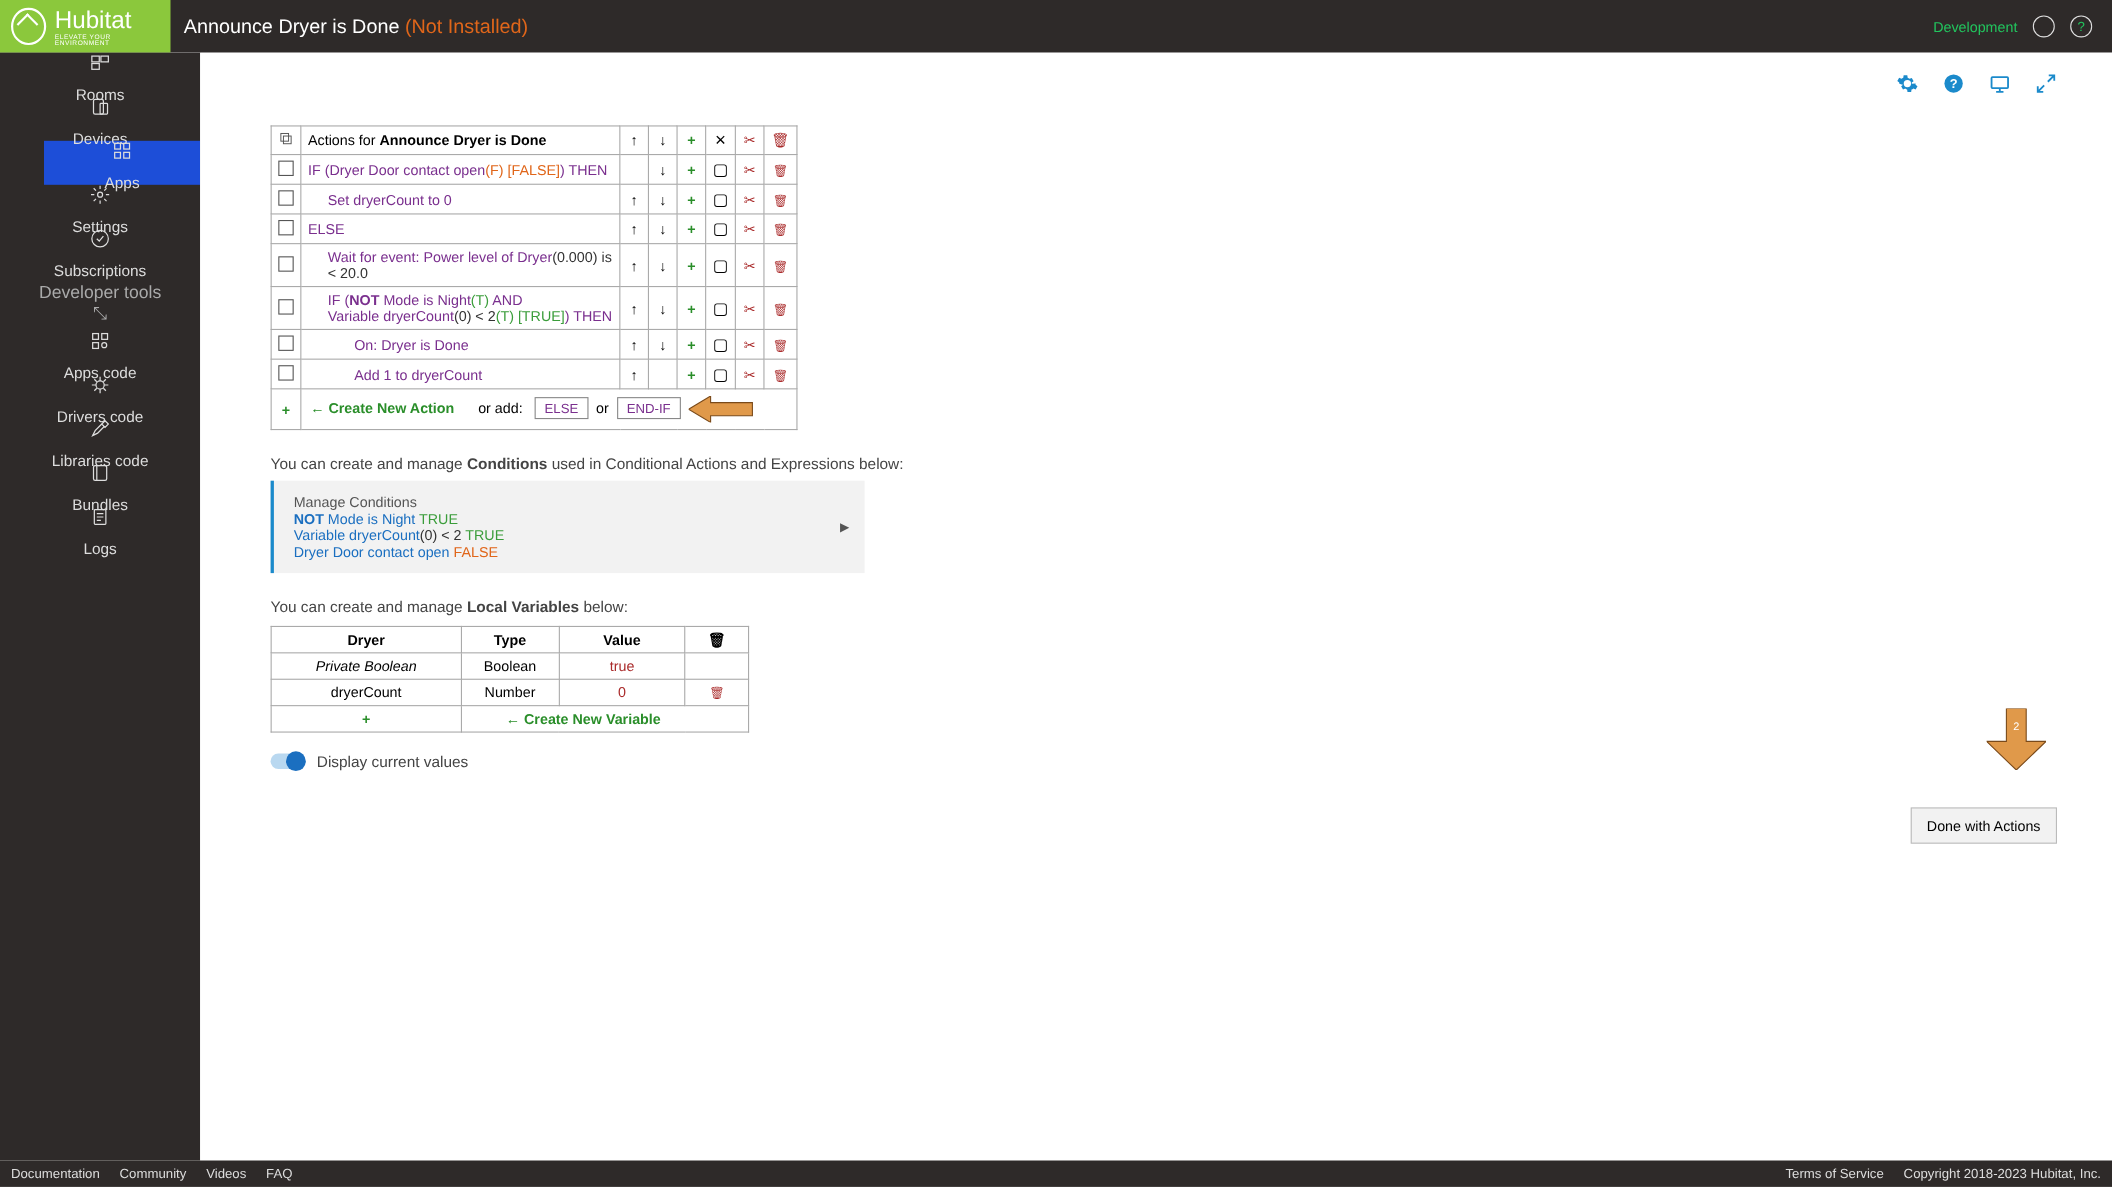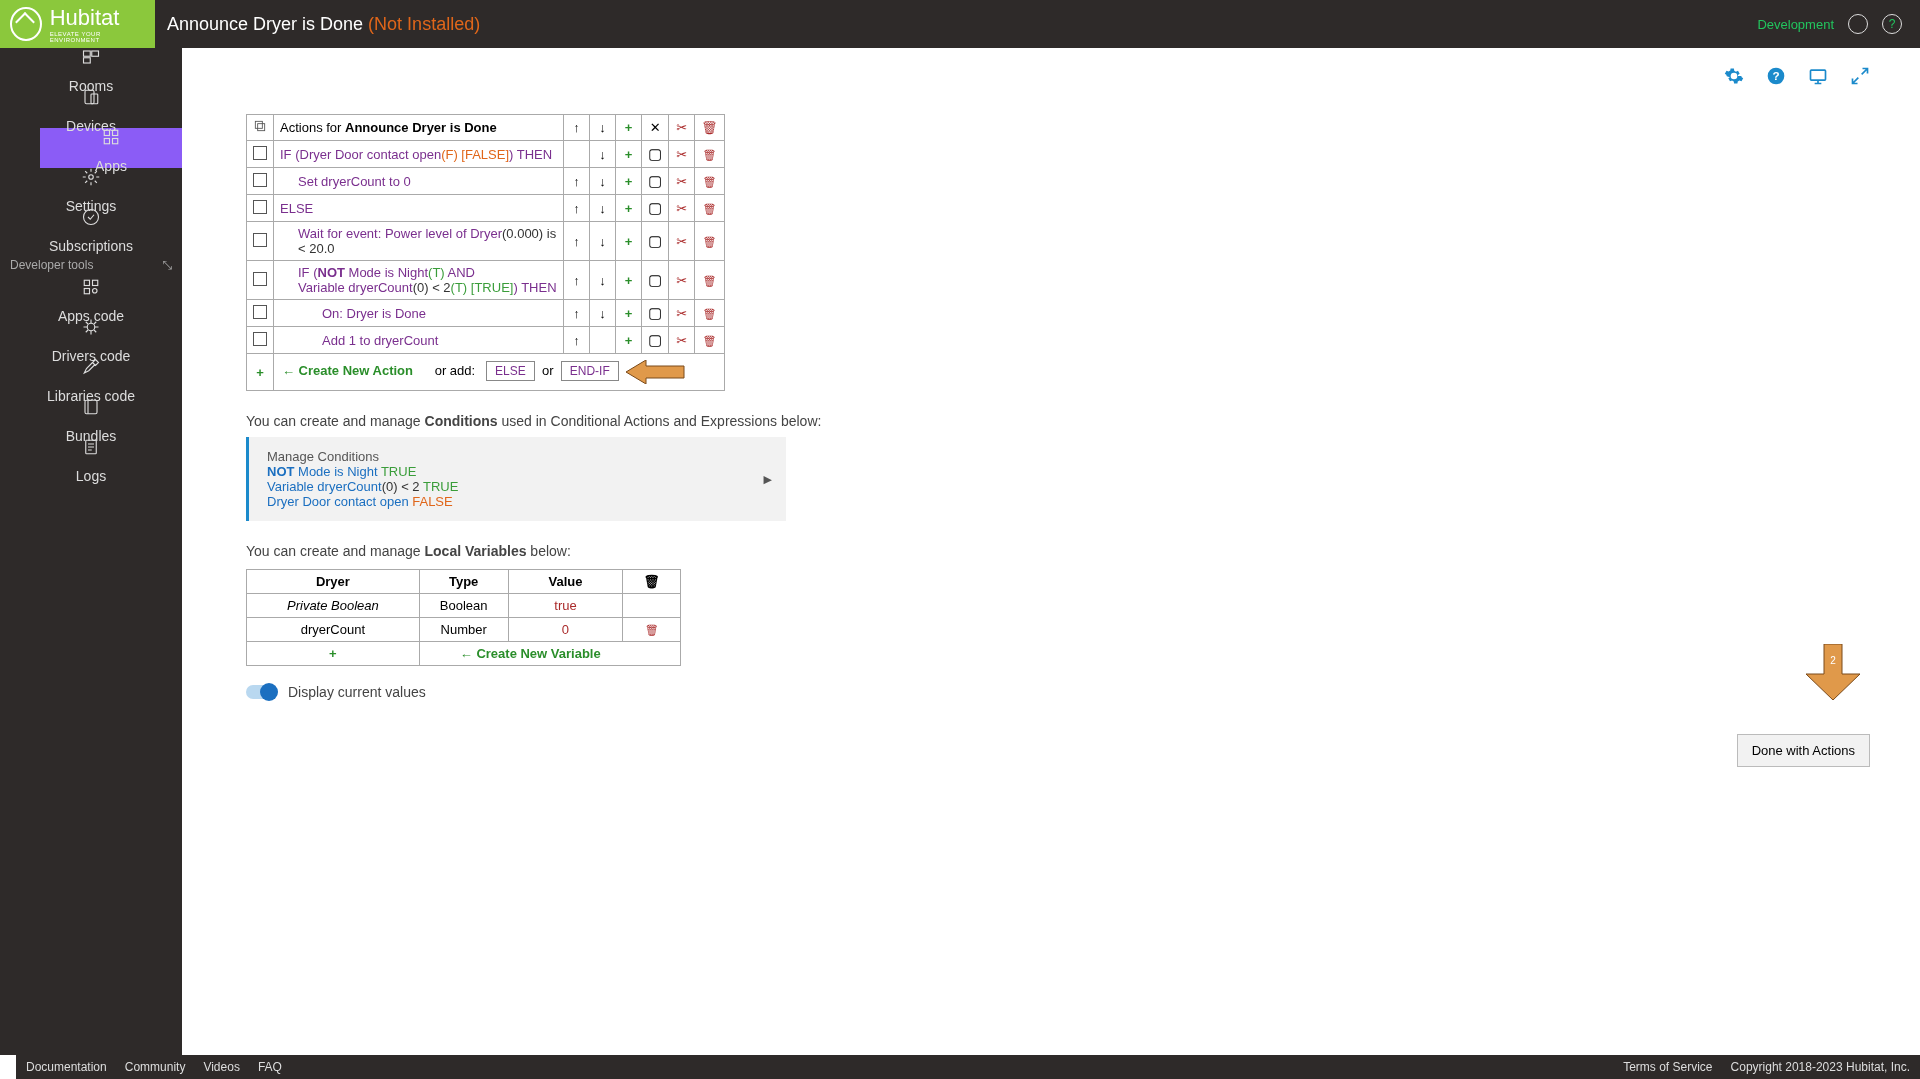--- a/index.html
+++ b/index.html
@@ -8,22 +8,22 @@
 .logo { width: 155px; height: 48px; background: #8bc83c; display: flex; align-items: center; padding: 0 10px; }
 .logo-icon { width: 34px; height: 34px; border: 2.5px solid #fff; border-radius: 50%; position: relative; margin-right: 8px; }
 .logo-icon::after { content: ''; position: absolute; top: 6px; left: 6px; width: 12px; height: 12px; border-top: 2px solid #fff; border-left: 2px solid #fff; transform: rotate(45deg); }
 .logo-text { font-size: 22px; font-weight: 300; color: #fff; }
 .logo-sub { font-size: 6px; color: #fff; letter-spacing: 0.5px; }
 .title-area { padding-left: 12px; font-size: 18px; }
 .title-area .not-installed { color: #e0661a; }
 .top-right { margin-left: auto; display: flex; align-items: center; gap: 14px; padding-right: 18px; font-size: 13px; color: #22c55e; }
 .sidebar { position: absolute; top: 48px; left: 0; width: 182px; bottom: 24px; background: #2e2a29; color: #ddd; overflow: hidden; }
 .nav-item { display: flex; align-items: center; height: 40px; padding: 0 14px; font-size: 14px; cursor: pointer; gap: 12px; flex-direction: column; }
-.nav-item.active { background: #8b5cf6; margin-left: 40px; }
-.nav-section { font-size: 12px; color: #aaa; padding: 10px 10px 6px 10px; display:flex; justify-content: space-between; align-items:center; }
+.nav-item.active { background: #1d4ed8; margin-left: 40px; }
+.nav-section { font-size: 16px; color: #aaa; padding: 10px 10px 6px 10px; display:flex; justify-content: space-between; align-items:center;flex-direction:column; }
 .nav-icon { width: 18px; height: 18px; display:inline-block; }
 .main { position: absolute; top: 48px; left: 182px; right: 0; bottom: 24px; background: #fff; overflow: auto; }
 .content-card { margin: 0; padding: 16px 64px 40px 64px; position: relative; min-height: 100%;}
 .card-toolbar { position: absolute; top: 18px; right: 50px; display: flex; gap: 22px; }
 .tool-ic { width: 20px; height: 20px; color: #1b8acb; display:inline-flex; }
 .actions-table { border-collapse: collapse; margin-top: 50px; }
 .actions-table td, .actions-table th { border: 1px solid #aaa; padding: 4px 6px; font-size: 13px; vertical-align: middle; }
 .hdr-row td { background: #fff; }
 .chk { width: 14px; height: 14px; border: 1.5px solid #555; display: inline-block; }
 .ctrl-cell { text-align: center; width: 26px; }
@@ -41,21 +41,21 @@
 .cond-box .arrow { position: absolute; right: 14px; top: 50%; transform: translateY(-50%); font-size: 11px; color: #555; }
 .vars-table { border-collapse: collapse; margin-top: 10px; }
 .vars-table th, .vars-table td { border: 1px solid #aaa; padding: 4px 40px; font-size: 13px; text-align: center; }
 .vars-table .narrow { padding: 4px 20px; }
 .toggle { display: flex; align-items: center; gap: 12px; margin-top: 18px; font-size: 14px; color: #444; }
 .toggle-sw { width: 30px; height: 14px; background: #b9d8f0; border-radius: 7px; position: relative; }
 .toggle-sw::after { content:''; position: absolute; right: -2px; top: -2px; width: 18px; height: 18px; background: #1b6fc0; border-radius: 50%; }
 .done-btn { position: absolute; right: 50px; top: 686px; padding: 8px 14px; border: 1px solid #bbb; background: #f2f2f2; font-size: 13px; cursor: pointer; }
 .big-arrow { position: absolute; width: 54px; height: 56px; }
 .big-arrow.down { right: 60px; top: 596px; }
-.footer { position: absolute; bottom: 0; left: 16px; right: 0; height: 24px; background: #2e2a29; color: #ddd; font-size: 12px; display: flex; align-items: center; padding: 0 10px; gap: 18px; }
+.footer { position: absolute; bottom: 0; left: 0; right: 0; height: 24px; background: #2e2a29; color: #ddd; font-size: 12px; display: flex; align-items: center; padding: 0 10px; gap: 18px; }
 .footer .right { margin-left: auto; display: flex; gap: 18px; }
 svg { width: 100%; height: 100%; }
 .up-arrow::before { content:'↑'; }
 .dn-arrow::before { content:'↓'; }
 .plus-i::before { content:'+'; color: #2a8e2a; font-weight:bold; }
 .chk-o::before { content:'▢'; font-size: 15px; }
 .indent1 { padding-left: 24px !important; }
 .indent2 { padding-left: 48px !important; }
 .action-cell { width: 290px; }
 .italic { font-style: italic; }

